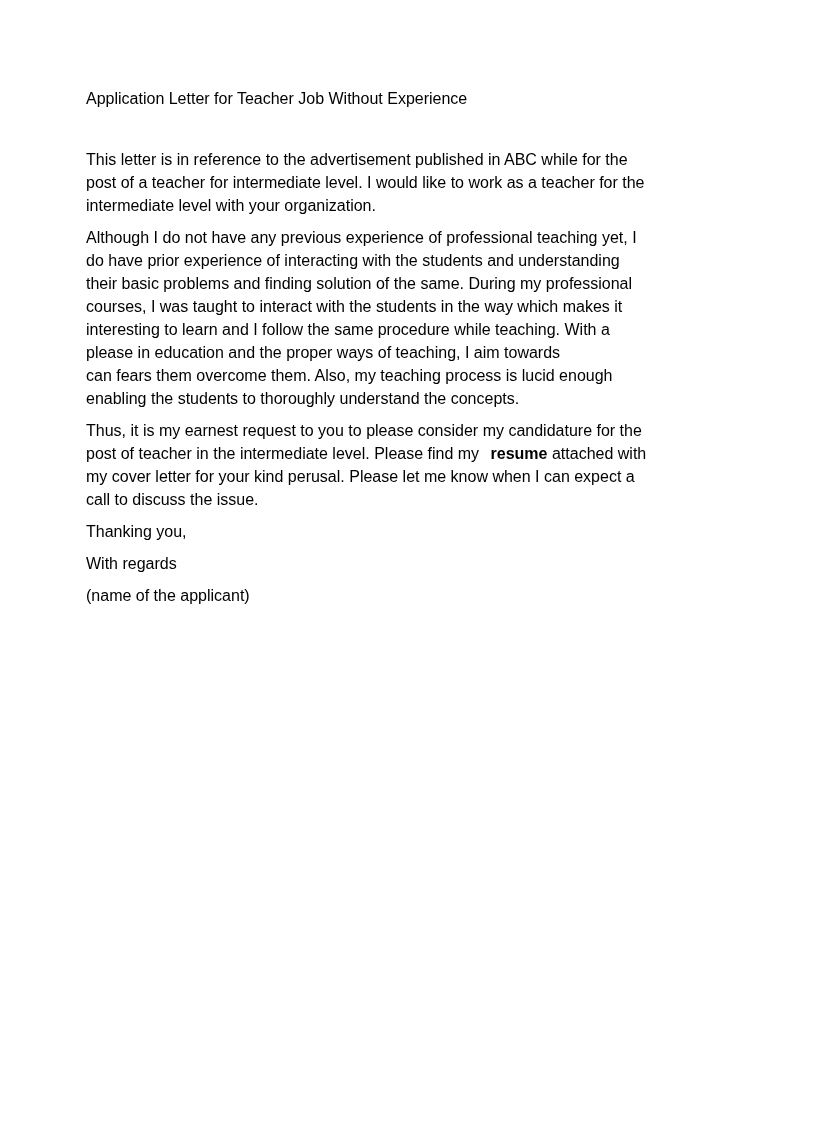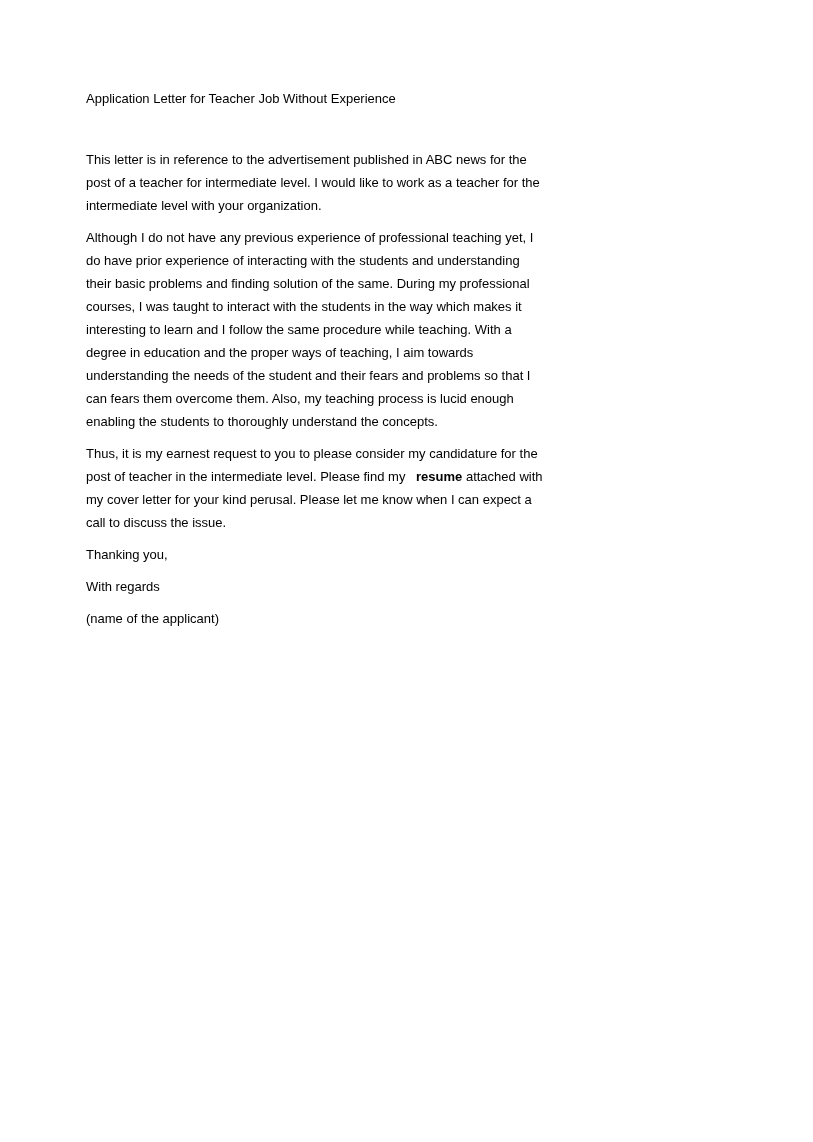--- a/index.html
+++ b/index.html
@@ -11,21 +11,21 @@
     height: 1142px;
     background: #ffffff;
     overflow: hidden;
   }
   .letter {
     box-sizing: border-box;
     width: 813px;
     height: 1142px;
     padding: 87px 60px 0 86px;
     font-family: "Liberation Sans", "DejaVu Sans", sans-serif;
-    font-size: 13px;
+    font-size: 16px;
     line-height: 23px;
     color: #000000;
   }
   .doc-title {
     margin: 0 0 38px 0;
     font-weight: 400;
   }
   .para {
     margin: 0 0 9px 0;
   }
@@ -40,33 +40,32 @@
 </style>
 </head>
 <body>
 
 <div class="letter">
 
   <p class="doc-title">Application Letter for Teacher Job Without Experience</p>
 
 
   <div class="para">
-    <div class="line">This letter is in reference to the advertisement published in ABC news for the</div>
+    <div class="line">This letter is in reference to the advertisement published in ABC while for the</div>
     <div class="line">post of a teacher for intermediate level. I would like to work as a teacher for the</div>
     <div class="line">intermediate level with your organization.</div>
   </div>
 
   <div class="para">
     <div class="line">Although I do not have any previous experience of professional teaching yet, I</div>
     <div class="line">do have prior experience of interacting with the students and understanding</div>
     <div class="line">their basic problems and finding solution of the same. During my professional</div>
     <div class="line">courses, I was taught to interact with the students in the way which makes it</div>
     <div class="line">interesting to learn and I follow the same procedure while teaching. With a</div>
-    <div class="line">degree in education and the proper ways of teaching, I aim towards</div>
-    <div class="line">understanding the needs of the student and their fears and problems so that I</div>
+    <div class="line">please in education and the proper ways of teaching, I aim towards</div>
     <div class="line">can fears them overcome them. Also, my teaching process is lucid enough</div>
     <div class="line">enabling the students to thoroughly understand the concepts.</div>
   </div>
 
   <div class="para">
     <div class="line">Thus, it is my earnest request to you to please consider my candidature for the</div>
     <div class="line">
       <span>post of teacher in the intermediate level. Please find my</span>
       <span class="bold-word">resume</span>
       <span>attached with</span>

